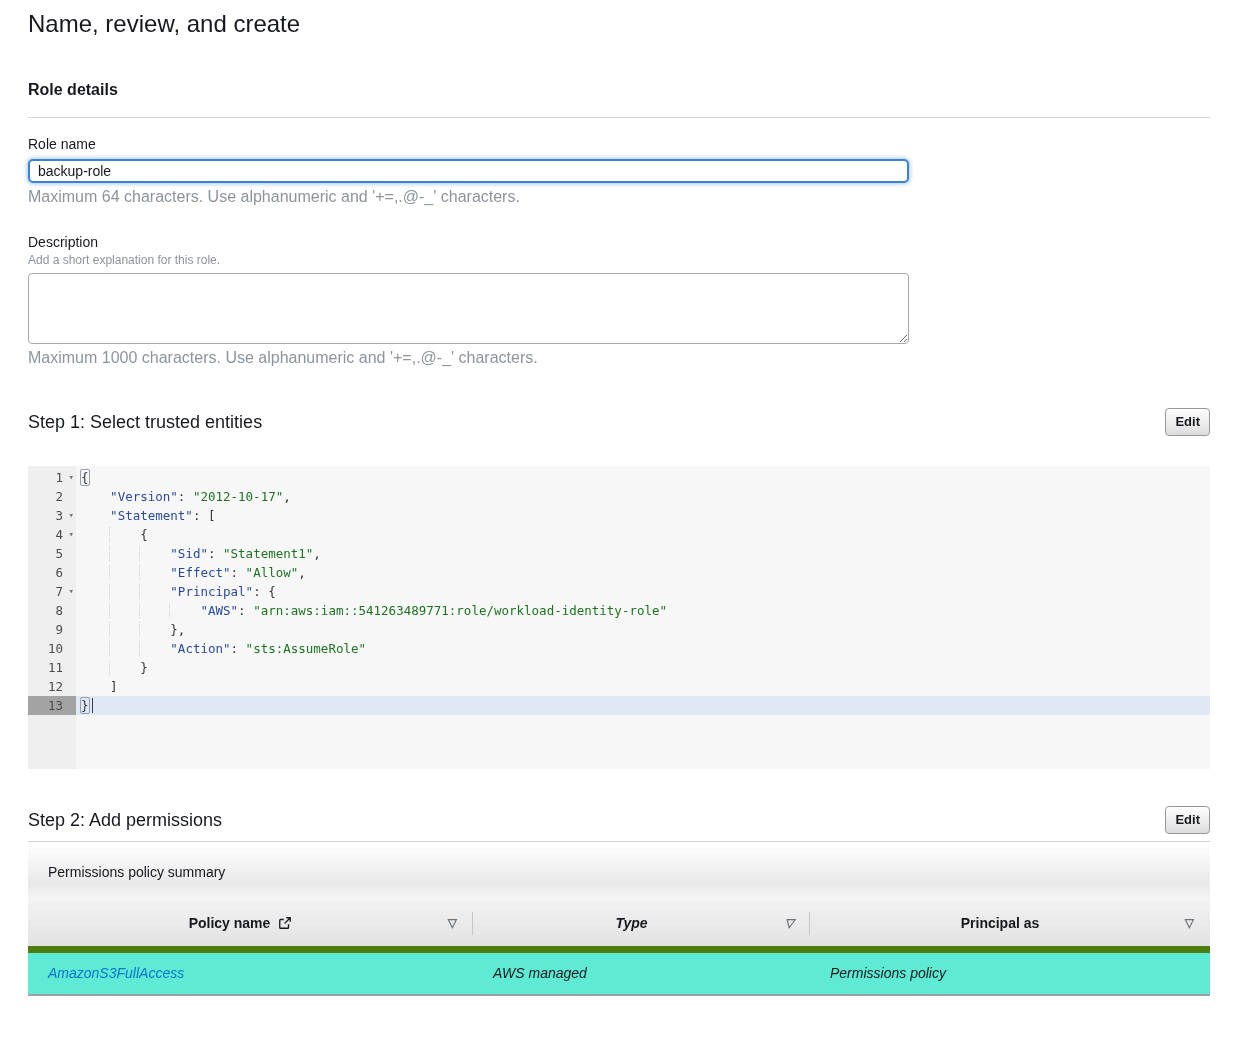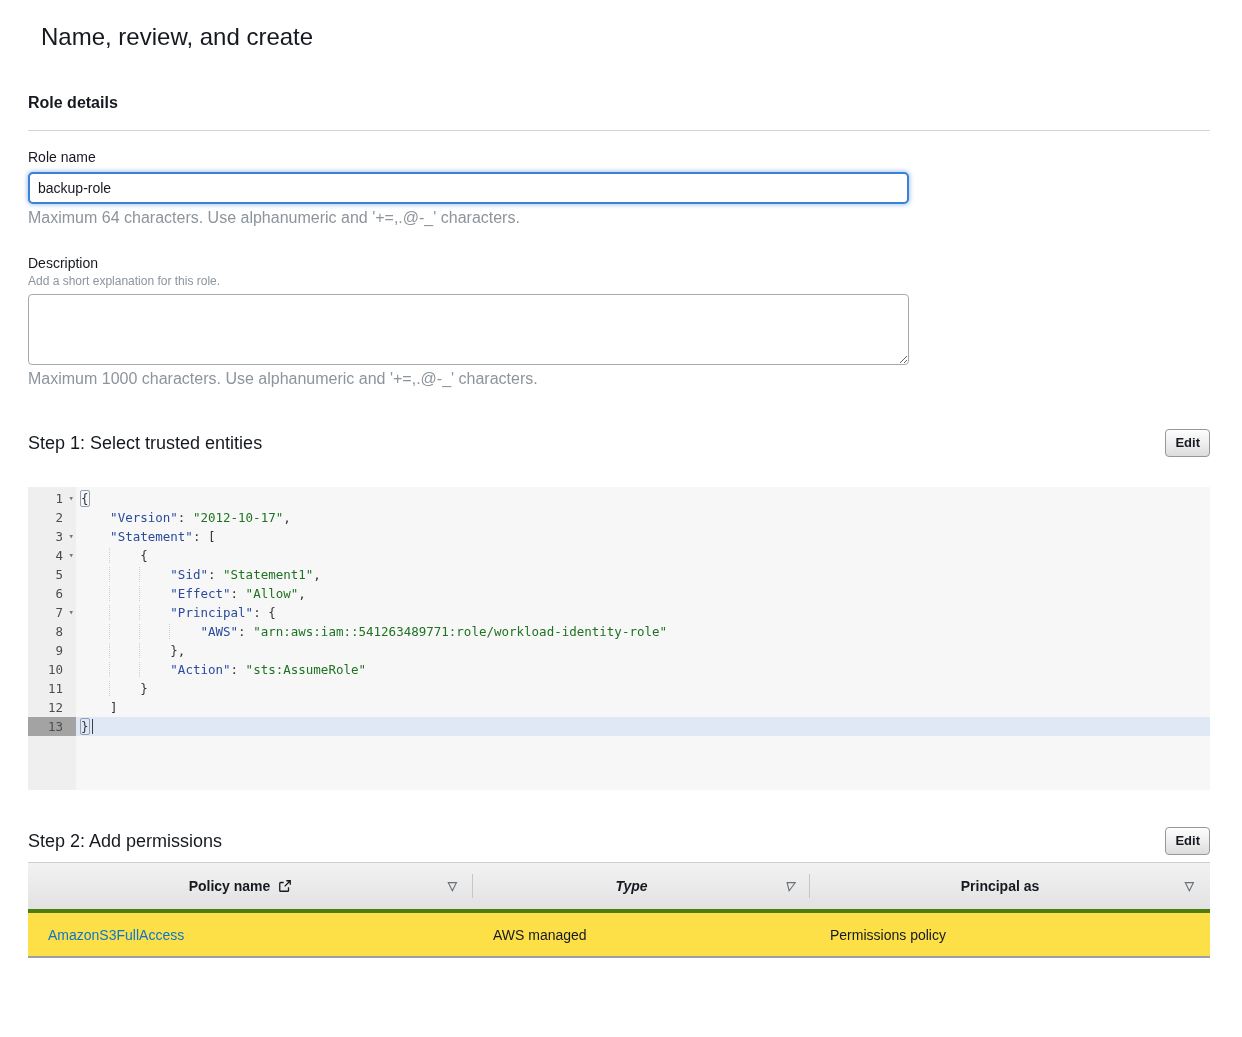--- a/index.html
+++ b/index.html
@@ -4,34 +4,34 @@
 <style>
   * { box-sizing: border-box; }
   html, body { margin: 0; padding: 0; background: #ffffff; }
   body {
     width: 1242px; min-height: 1037px;
     font-family: "Liberation Sans", sans-serif;
     color: #16191f;
   }
   .page { padding: 10px 32px 20px 28px; }
 
-  h1.page-title { margin: 13px; font-size: 24px; font-weight: 400; color: #16191f; line-height: 28px; }
+  h1.page-title { margin: 0; font-size: 24px; font-weight: 400; color: #16191f; line-height: 28px; }
 
   h2.section-heading { margin: 42px 0 0; font-size: 16px; font-weight: 700; color: #16191f; line-height: 19px; }
 
   hr.divider { border: none; border-top: 1px solid #d5d5d5; margin: 18px 0 0; }
 
   .field-label { margin-top: 18px; font-size: 14px; line-height: 17px; color: #16191f; }
   .field-hint  { margin-top: 2px; font-size: 12px; line-height: 15px; color: #8c949c; }
   .field-helper{ margin-top: 6px; font-size: 16px; line-height: 15px; color: #8c949c; }
   .desc-label  { margin-top: 30px; }
 
   .text-input {
     display: block; margin-top: 6px;
-    width: 881px; height: 32px;
+    width: 881px; height: 24px;
     border: 2px solid #3b82d4; border-radius: 5px;
     box-shadow: 0 0 4px 1px rgba(59,130,212,0.45);
     padding: 0 8px;
     font-family: "Liberation Sans", sans-serif; font-size: 14px; color: #16191f;
     outline: none;
   }
   .textarea-input {
     display: block; margin-top: 5px;
     width: 881px; height: 71px;
     border: 1px solid #a9a9a9; border-radius: 4px;
@@ -98,21 +98,21 @@
     content: ""; position: absolute; right: 0; top: 11px; bottom: 11px;
     width: 1px; background: #c6c6c6;
   }
   .filter {
     position: absolute; right: 16px; top: 50%; transform: translateY(-50%);
     color: #6b7277; font-size: 12px; cursor: pointer;
   }
   .ext-icon { margin-left: 8px; vertical-align: -2px; }
   .perm-table td {
     height: 46px; padding-left: 20px; font-size: 14px; color: #16191f;
-    background: #fde047; border-top: 4px solid #4d7c0f; border-bottom: 2px solid #9aa0a5;
+    background: #5eead4; border-top: 7px solid #4d7c0f; border-bottom: 2px solid #9aa0a5; font-style: italic;
   }
   a.policy-link { color: #0d74cc; text-decoration: none; cursor: pointer; }
 </style>
 </head>
 <body>
 
 <div class="page">
 
   <h1 class="page-title">Name, review, and create</h1>
 
@@ -151,20 +151,21 @@
       </div>
     <div class="code"><div class="cl"><span class="tk-bb">{</span></div><div class="cl"><span class="ind">    </span><span class="tk-k">"Version"</span><span class="tk-p">: </span><span class="tk-s">"2012-10-17"</span><span class="tk-p">,</span></div><div class="cl"><span class="ind">    </span><span class="tk-k">"Statement"</span><span class="tk-p">: [</span></div><div class="cl"><span class="ind">    </span><span class="ind ig">    </span><span class="tk-p">{</span></div><div class="cl"><span class="ind">    </span><span class="ind ig">    </span><span class="ind ig">    </span><span class="tk-k">"Sid"</span><span class="tk-p">: </span><span class="tk-s">"Statement1"</span><span class="tk-p">,</span></div><div class="cl"><span class="ind">    </span><span class="ind ig">    </span><span class="ind ig">    </span><span class="tk-k">"Effect"</span><span class="tk-p">: </span><span class="tk-s">"Allow"</span><span class="tk-p">,</span></div><div class="cl"><span class="ind">    </span><span class="ind ig">    </span><span class="ind ig">    </span><span class="tk-k">"Principal"</span><span class="tk-p">: {</span></div><div class="cl"><span class="ind">    </span><span class="ind ig">    </span><span class="ind ig">    </span><span class="ind ig">    </span><span class="tk-k">"AWS"</span><span class="tk-p">: </span><span class="tk-s">"arn:aws:iam::541263489771:role/workload-identity-role"</span></div><div class="cl"><span class="ind">    </span><span class="ind ig">    </span><span class="ind ig">    </span><span class="tk-p">},</span></div><div class="cl"><span class="ind">    </span><span class="ind ig">    </span><span class="ind ig">    </span><span class="tk-k">"Action"</span><span class="tk-p">: </span><span class="tk-s">"sts:AssumeRole"</span></div><div class="cl"><span class="ind">    </span><span class="ind ig">    </span><span class="tk-p">}</span></div><div class="cl"><span class="ind">    </span><span class="tk-p">]</span></div><div class="cl cl-active"><span class="tk-bb">}</span><span class="caret"></span></div></div>
   </div>
 
   <div class="step-row step-row-2">
     <h2>Step 2: Add permissions</h2>
     <button class="aws-btn">Edit</button>
   </div>
 
   <div class="panel">
+    <div class="panel-header">Permissions policy summary</div>
     <table class="perm-table">
       <thead>
         <tr>
             <th class="c0"><span>Policy name</span><svg width="14" height="14" viewBox="0 0 16 16" class="ext-icon">
                 <path d="M12 9.5V13a1 1 0 0 1-1 1H3a1 1 0 0 1-1-1V5a1 1 0 0 1 1-1h3.5" fill="none" stroke="#16191f" stroke-width="1.5"></path>
                 <path d="M9.5 2H14v4.5M13.8 2.2L7.6 8.4" fill="none" stroke="#16191f" stroke-width="1.5"></path>
               </svg><span class="filter">▽</span></th>
             <th class="c1"><span>Type</span><span class="filter">▽</span></th>
             <th class="c2"><span>Principal as</span><span class="filter">▽</span></th>
           </tr>

